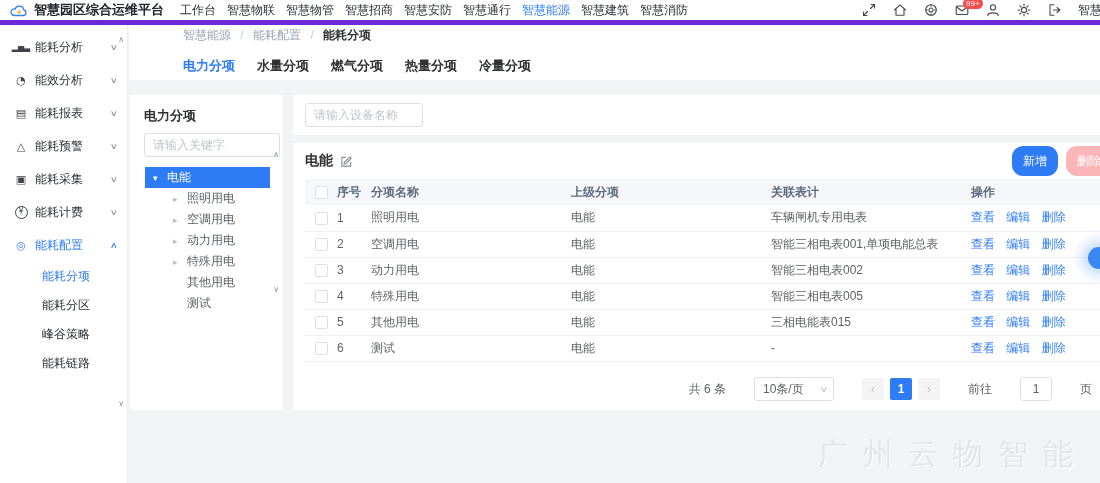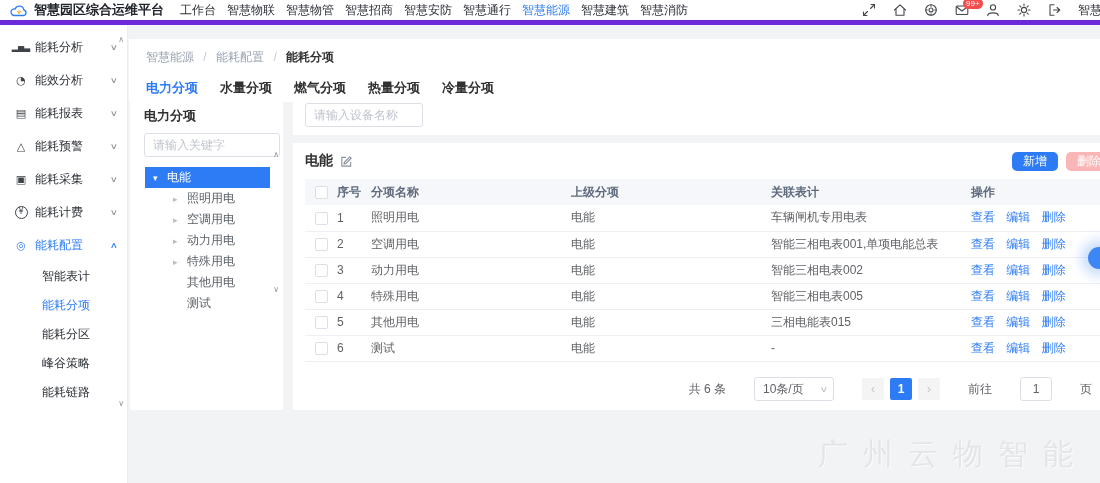--- a/index.html
+++ b/index.html
@@ -42,21 +42,21 @@
     width:11px; height:11px; line-height:10px; display:inline-block; text-align:center; font-size:8px; }
   [data-icon="config-icon"]::before { content:"◎"; font-size:11px; }
   .side-chevron { margin-left:auto; font-size:8px; color:#8f949b; transform:scaleX(1.4); }
   .side-item.active .side-chevron { color:#2d7cf6; }
   .side-subitem { height:29px; display:flex; align-items:center; padding-left:42px; color:#2b2f36; cursor:pointer; }
   .side-subitem.active { color:#2d7cf6; }
   .sb-scroll { position:absolute; right:3px; font-size:8px; color:#909399; cursor:pointer; }
   .sb-scroll.up { top:10px; }
   .sb-scroll.down { top:374px; }
   
-  .crumb-tab-card { position:absolute; left:129px; right:0; top:39px; height:63px; background:#fff; }
+  .crumb-tab-card { position:absolute; left:129px; right:0; top:17px; height:63px; background:#fff;padding-left:37px; }
   .breadcrumb { padding:10px 0 0 17px; color:#9aa3b2; }
   .breadcrumb .sep { margin:0 6px; color:#c4c9d2; }
   .crumb-link { color:#9aa3b2; cursor:pointer; }
   .crumb-current { color:#303133; font-weight:bold; }
   .tabs { display:flex; gap:22px; padding-left:17px; margin-top:13px; font-size:13px; font-weight:bold; }
   .tab { color:#303133; cursor:pointer; padding-bottom:6px; }
   .tab.active { color:#2d7cf6; }
   
   .tree-card { position:absolute; left:130px; top:95px; width:153px; height:315px; background:#fff; }
   .tree-title { padding:12px 14px 8px; font-size:13px; font-weight:bold; color:#303133; }
@@ -80,21 +80,21 @@
     padding:0 8px; font-size:12px; color:#606266; outline:none;
     font-family:"Liberation Sans","DejaVu Sans",sans-serif; }
   .device-search::placeholder { color:#c0c4cc; }
   .table-card { position:absolute; left:293px; right:-14px; top:143px; height:267px; background:#fff; }
   .section-header { display:flex; align-items:center; height:36px; padding:0 2px 0 12px; }
   .section-title { font-size:14px; font-weight:bold; color:#303133; }
   .edit-icon { margin-left:7px; display:inline-flex; cursor:pointer; }
   .edit-icon svg { width:13px; height:13px; stroke:#8a909c; fill:none; stroke-width:1.2;
     stroke-linecap:round; stroke-linejoin:round; }
   .hdr-buttons { margin-left:auto; display:flex; gap:8px; }
-  .btn { height:19px; padding:0 11px; border:none; border-radius:5px; font-size:12px; cursor:pointer;
+  .btn { height:30px; padding:0 11px; border:none; border-radius:11px; font-size:12px; cursor:pointer;
     font-family:"Liberation Sans","DejaVu Sans",sans-serif; }
   .btn-add { background:#2d7cf6; color:#fff; }
   .btn-del { background:#fab6b6; color:#fff; cursor:not-allowed; }
   
   table { border-collapse:collapse; margin-left:12px; width:calc(100% - 12px); table-layout:fixed; }
   th, td { text-align:left; padding:0 6px; font-size:12px; font-weight:normal; height:26px;
     overflow:hidden; white-space:nowrap;margin-left:28px; }
   thead th { background:#f5f7fa; color:#5f6b7d; font-weight:bold; }
   tbody td { color:#606266; border-bottom:1px solid #eef0f5; }
   tbody tr td { height:26px; }
@@ -238,23 +238,20 @@
       <span>能耗计费</span>
       <span class="side-chevron">∨</span>
     </div>
 
     <div class="side-item active">
       <span class="s-icon" data-icon="config-icon"></span>
       <span>能耗配置</span>
       <span class="side-chevron">∧</span>
     </div>
 
-    <div class="side-subitem">
-      <span>智能表计</span>
-    </div>
 
     <div class="side-subitem active">
       <span>能耗分项</span>
     </div>
 
     <div class="side-subitem">
       <span>能耗分区</span>
     </div>
 
     <div class="side-subitem">

